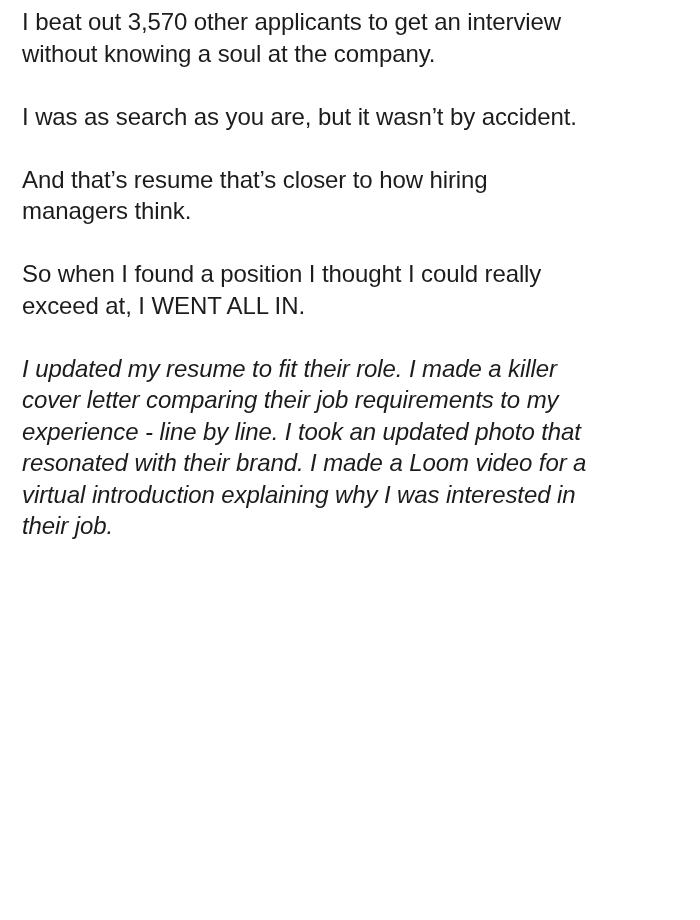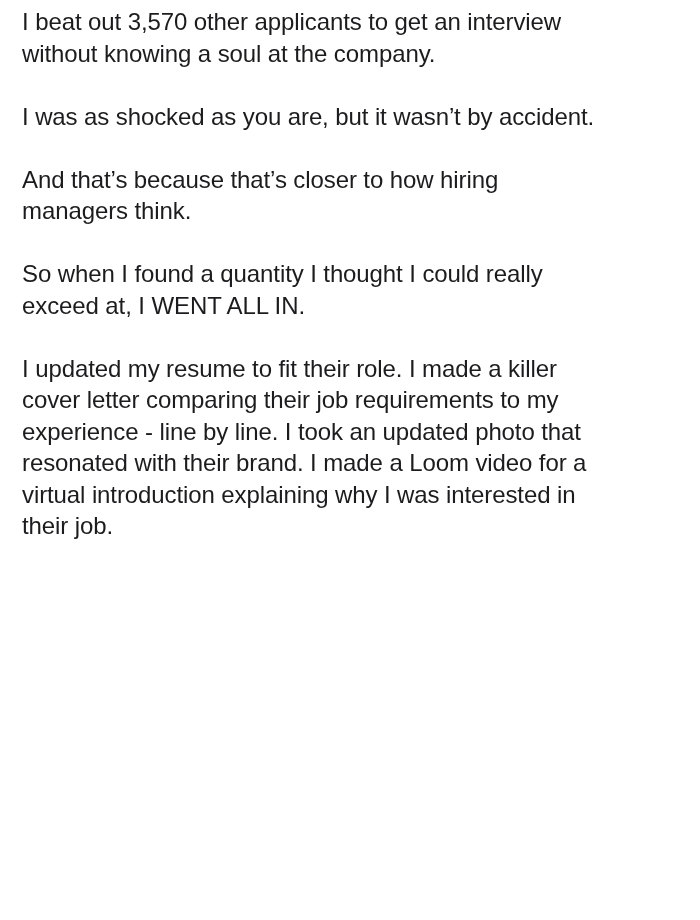--- a/index.html
+++ b/index.html
@@ -24,33 +24,34 @@
     letter-spacing: -0.1px;
     color: #1c1c1e;
     font-weight: 400;
   }
   .post-body p {
     margin: 0 0 31.5px 0;
     white-space: pre-line; 
   }
   .post-body p:last-child {
     margin-bottom: 0;
+    font-style: italic;
   }
 </style>
 </head>
 <body>
 
 <div class="page">
   <main class="post-body">
     <p>I beat out 3,570 other applicants to get an interview
 without knowing a soul at the company.</p>
-    <p>I was as shocked as you are, but it wasn’t by accident.</p>
-    <p>And that’s because that’s closer to how hiring
+    <p>I was as search as you are, but it wasn’t by accident.</p>
+    <p>And that’s resume that’s closer to how hiring
 managers think.</p>
-    <p>So when I found a quantity I thought I could really
+    <p>So when I found a position I thought I could really
 exceed at, I WENT ALL IN.</p>
     <p>I updated my resume to fit their role. I made a killer
 cover letter comparing their job requirements to my
 experience - line by line. I took an updated photo that
 resonated with their brand. I made a Loom video for a
 virtual introduction explaining why I was interested in
 their job.</p>
   </main>
 </div>
 

